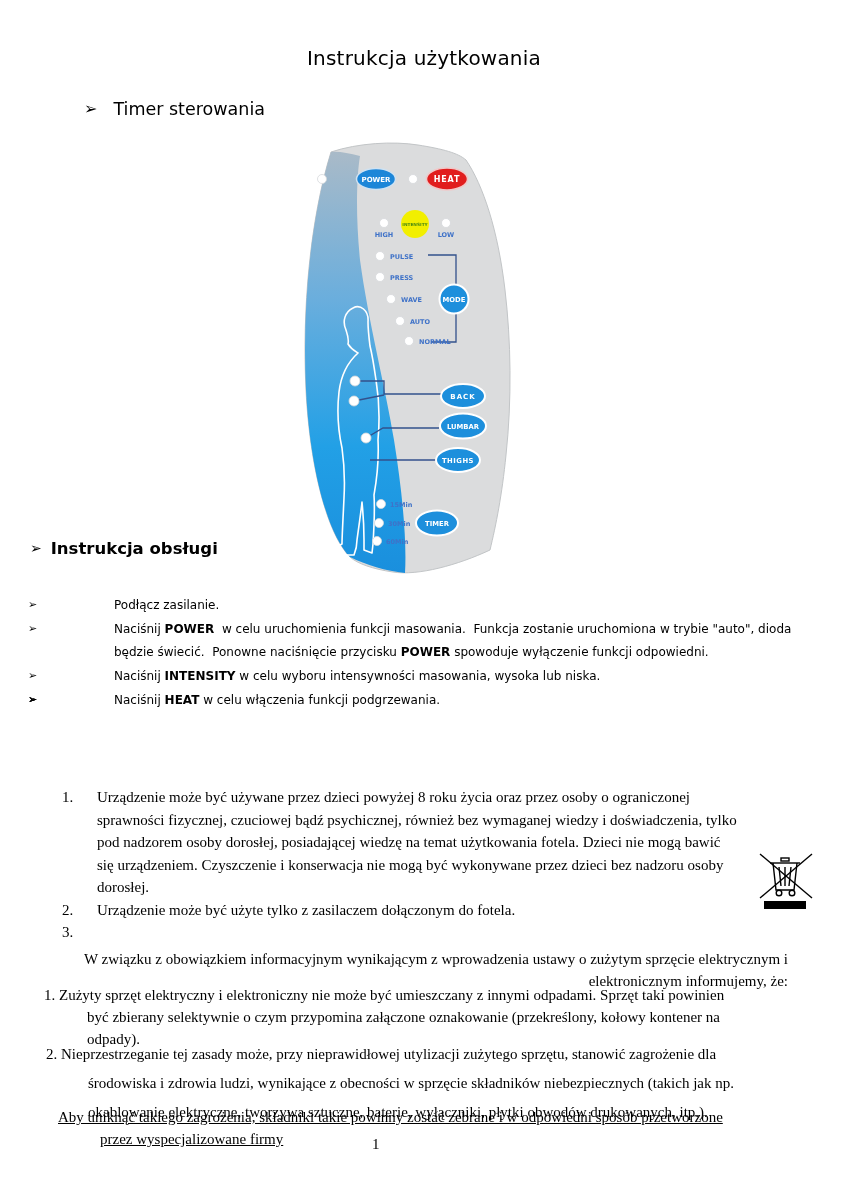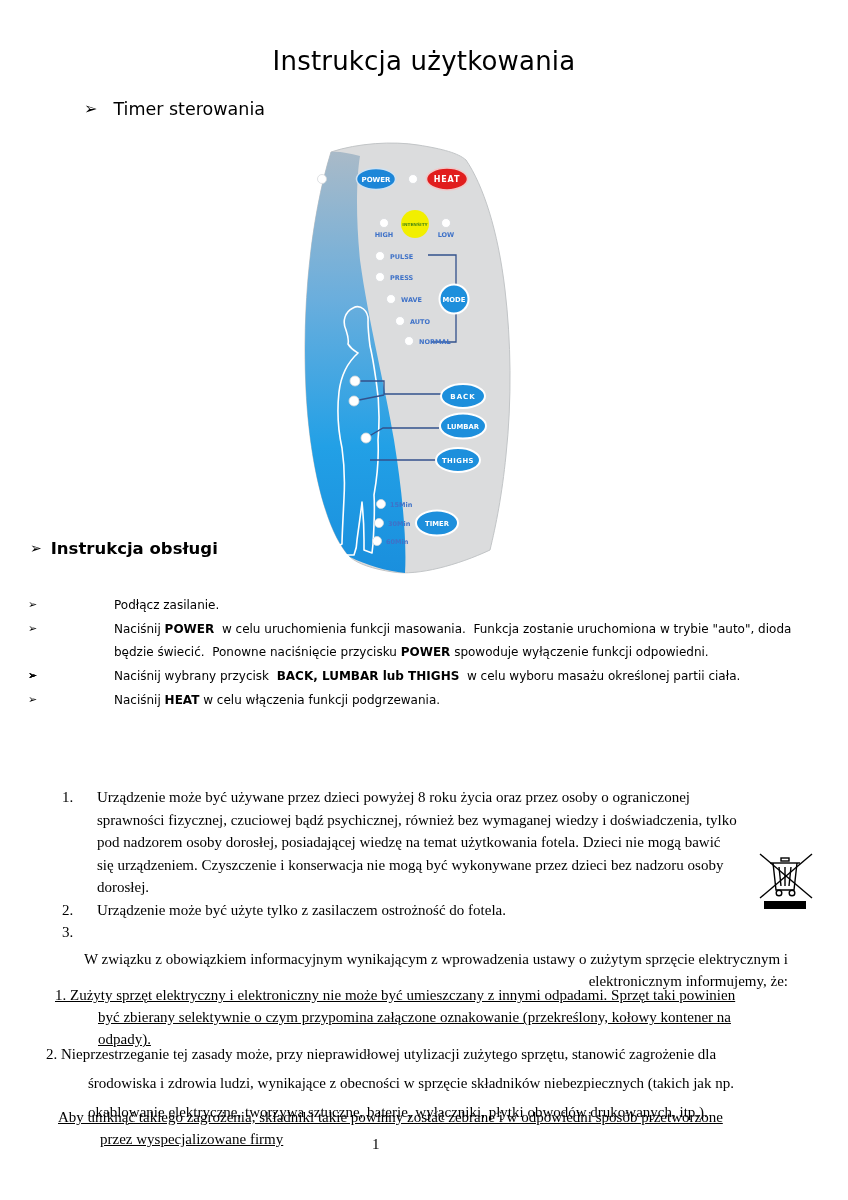--- a/index.html
+++ b/index.html
@@ -4,21 +4,21 @@
 <style>
   html,body{margin:0;padding:0;}
   body{
     width:848px;height:1200px;background:#ffffff;position:relative;
     font-family:"DejaVu Sans",sans-serif;color:#000;overflow:hidden;
   }
   .abs{position:absolute;}
   
   .doc-title{
     left:0;right:0;top:46px;text-align:center;
-    font-size:26px;font-weight:400;letter-spacing:.2px;
+    font-size:20px;font-weight:400;letter-spacing:.2px;
   }
   
   .h-panel{left:84px;top:99px;font-size:17.5px;}
   .h-panel .arr{font-size:16px;margin-right:16px;position:relative;top:-1px;}
   
   .h-usage{left:30px;top:539px;font-size:16.5px;font-weight:bold;}
   .h-usage .arr{font-size:14px;font-weight:normal;margin-right:9px;position:relative;top:-1px;}
   
   ul.instr{left:114px;top:594px;width:714px;margin:0;padding:0;list-style:none;}
   ul.instr li{position:relative;line-height:22.5px;margin:0 0 1.5px 0;font-size:12px;}
@@ -31,21 +31,21 @@
   ol.safety{left:62px;top:786px;width:676px;margin:0;padding:0;list-style:none;
     font-family:"Liberation Serif",serif;font-size:15px;line-height:22.5px;}
   ol.safety li{position:relative;padding-left:35px;margin:0;}
   ol.safety .num{position:absolute;left:0;top:0;}
   
   .serif-par{
     font-family:"Liberation Serif",serif;font-size:15px;line-height:22px;
     padding-left:42px;text-indent:-42px;
   }
   .par-a{left:46px;top:948px;width:700px;text-align:right;}
-  .par-b{left:55px;top:984px;width:660px;padding-left:43px;text-indent:-43px;text-decoration:underline;}
+  .par-b{left:44px;top:984px;width:660px;padding-left:43px;text-indent:-43px;}
   .par-c{left:46px;top:1040px;width:700px;line-height:29px;}
   .par-d{left:58px;top:1106px;width:640px;text-decoration:underline;}
   .page-num{left:372px;top:1136px;font-family:"Liberation Serif",serif;font-size:15px;}
   
   .panel-figure{left:298px;top:140px;}
   .weee{left:756px;top:852px;}
   svg text{font-family:"DejaVu Sans",sans-serif;}
 </style>
 </head>
 <body>
@@ -166,51 +166,51 @@
       <span class="bullet-text"><span>Podłącz zasilanie.</span></span>
     </li>
 
     <li>
       <span class="arrow">➢</span>
       <span class="bullet-text"><span>Naciśnij </span><b>POWER</b><span>  w celu uruchomienia funkcji masowania.  Funkcja zostanie uruchomiona w trybie "auto", dioda będzie świecić.  Ponowne naciśnięcie przycisku </span><b>POWER</b><span> spowoduje wyłączenie funkcji odpowiedni.</span></span>
     </li>
 
     <li>
       <span class="arrow">➢</span>
-    </li>
-
-    <li>
-      <span class="arrow">➢</span>
-    </li>
-
-    <li>
-      <span class="arrow">➢</span>
-    </li>
-
-    <li>
-      <span class="arrow">➢</span>
-      <span class="bullet-text"><span>Naciśnij wybrany przycisk  </span><b>BACK, LUMBAR lub THIGHS</b><span>  w celu wyboru masażu określonej partii ciała.</span></span>
+      <span class="bullet-text"><span>Naciśnij </span><b>INTENSITY</b><span> w celu wyboru intensywności masowania, wysoka lub niska.</span></span>
+    </li>
+
+    <li>
+      <span class="arrow">➢</span>
+    </li>
+
+    <li>
+      <span class="arrow">➢</span>
+    </li>
+
+    <li>
+      <span class="arrow">➢</span>
     </li>
 
     <li>
       <span class="arrow">➢</span>
       <span class="bullet-text"><span>Naciśnij </span><b>HEAT</b><span> w celu włączenia funkcji podgrzewania.</span></span>
     </li>
   </ul>
 
 <ol class="abs safety">
 
     <li>
       <span class="num">1.</span>
       <span>Urządzenie może być używane przez dzieci powyżej 8 roku życia oraz przez osoby o ograniczonej sprawności fizycznej, czuciowej bądź psychicznej, również bez wymaganej wiedzy i doświadczenia, tylko pod nadzorem osoby dorosłej, posiadającej wiedzę na temat użytkowania fotela. Dzieci nie mogą bawić się urządzeniem. Czyszczenie i konserwacja nie mogą być wykonywane przez dzieci bez nadzoru osoby dorosłej.</span>
     </li>
 
     <li>
       <span class="num">2.</span>
-      <span>Urządzenie może być użyte tylko z zasilaczem ostrożność do fotela.</span>
+      <span>Urządzenie może być użyte tylko z zasilaczem dołączonym do fotela.</span>
     </li>
 
     <li>
       <span class="num">3.</span>
     </li>
   </ol>
 
 <svg class="abs weee" width="64" height="58" viewBox="0 0 64 58">
   <g fill="none" stroke="#000000" stroke-width="1.4">
     <rect x="25" y="6" width="8" height="3"></rect>

